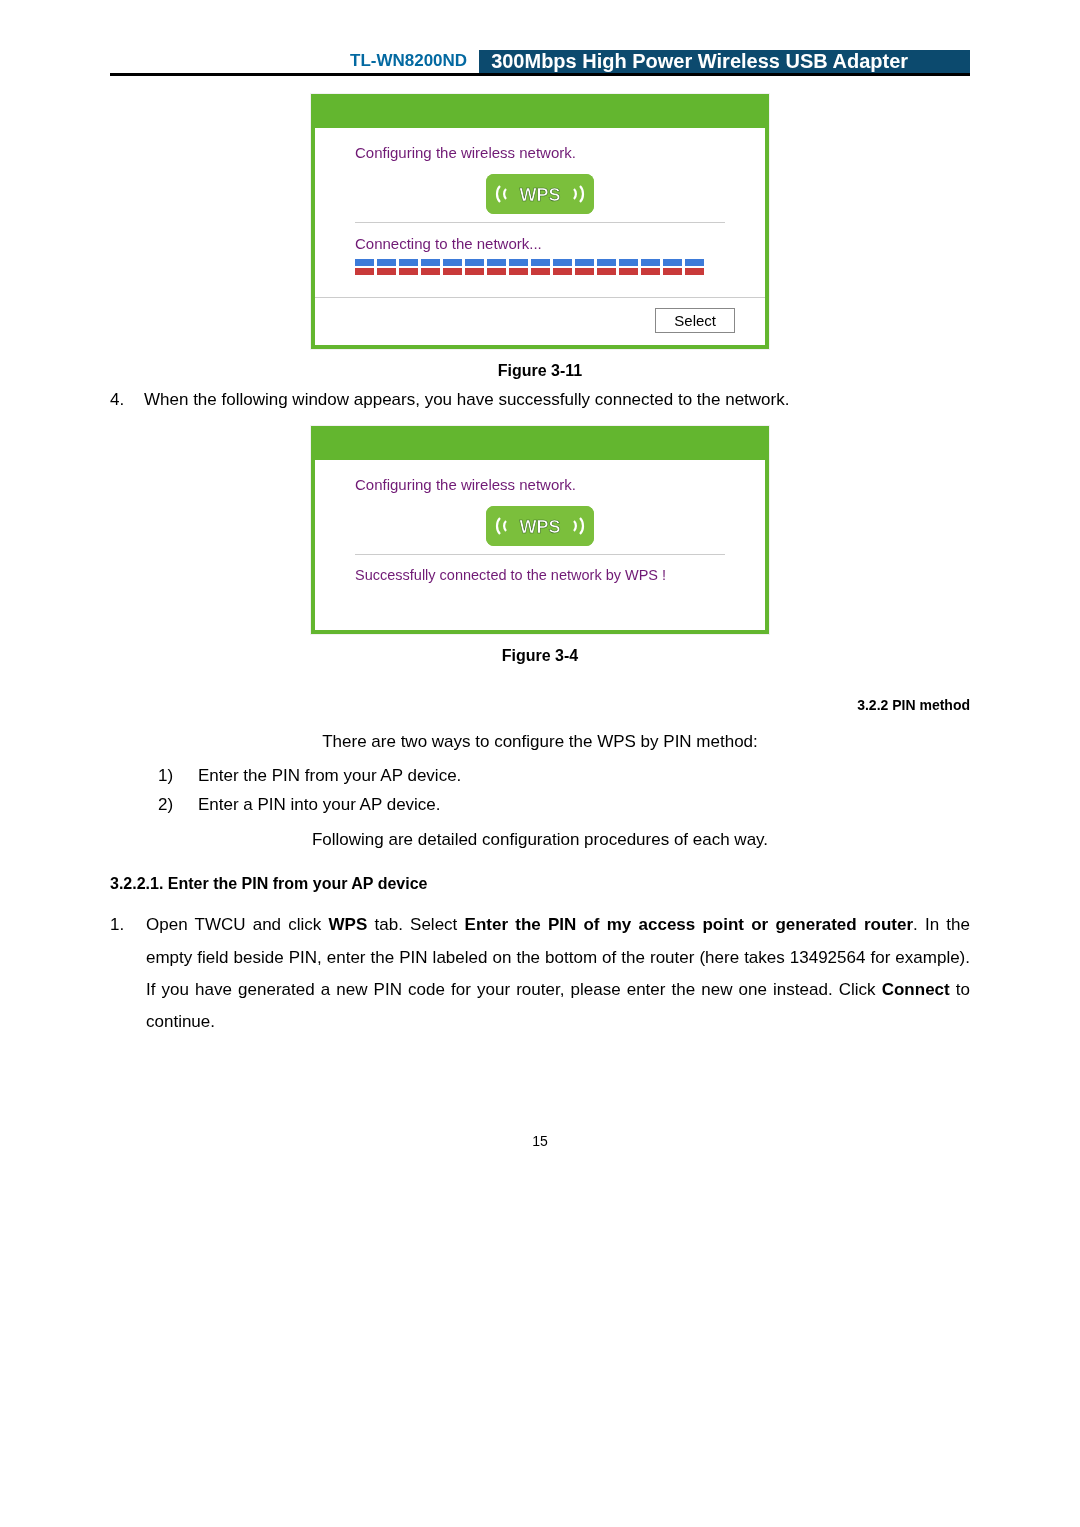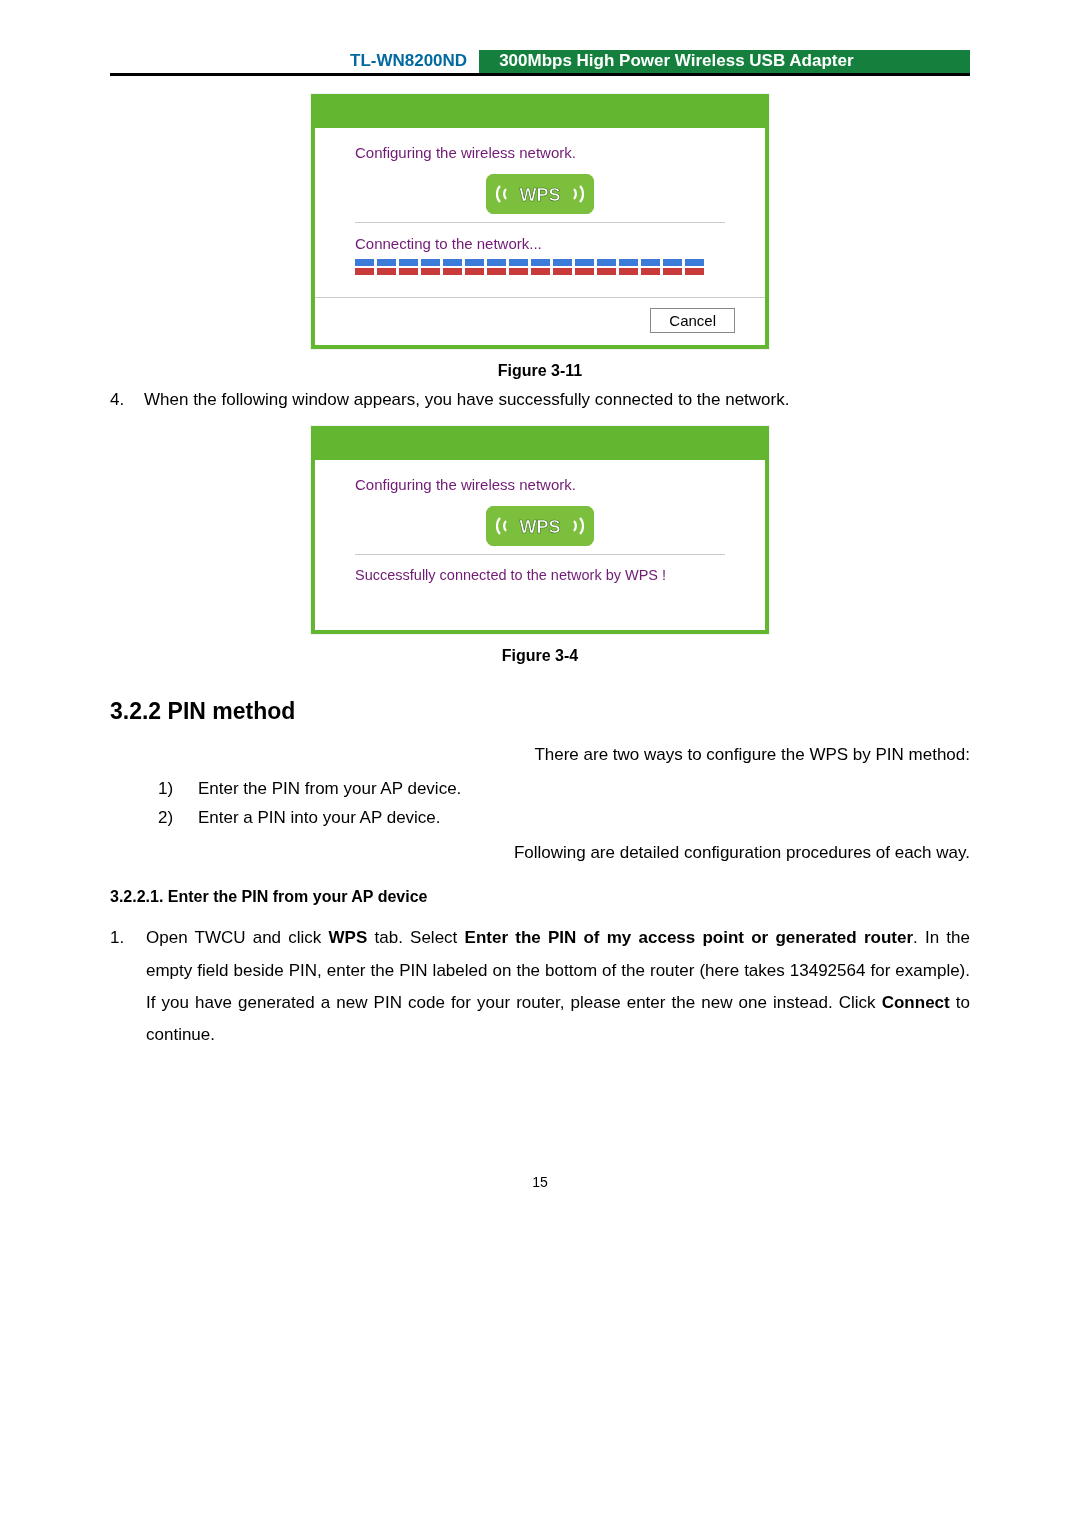--- a/index.html
+++ b/index.html
@@ -25,27 +25,27 @@
     background: #fff;
     color: #0369a1;
     font-weight: bold;
     font-size: 17px;
     padding: 2px 12px 2px 240px;
     display: flex;
     align-items: center;
   }
   .header-row .title {
     flex: 1 1 auto;
-    background: #15803d;
+    background: #0c4a6e;
     color: #fff;
     font-weight: bold;
-    font-size: 17px;
+    font-size: 20px;
     display: flex;
     align-items: center;
-    padding: 0 20px;
+    padding: 0 12px;
   }
 
   .dialog {
     width: 458px;
     margin: 0 auto;
     background: #63b62f;
     border: 4px solid #63b62f;
     box-shadow: 0 0 0 1px rgba(0,0,0,0.05);
   }
   .dialog .bar { height: 30px; background: #63b62f; }
@@ -119,27 +119,28 @@
     display: flex;
     gap: 14px;
     font-size: 17px;
     margin-bottom: 14px;
   }
   .step-line .num { width: 20px; flex: 0 0 20px; }
   .step-line .txt { flex: 1; }
 
   .h3 {
     font-weight: bold;
-    font-size: 23px;
+    font-size: 14px;
     margin: 28px 0 14px 0;
+    text-align: right;
   }
   .body-p {
     font-size: 17px;
     margin-bottom: 10px;
-    text-align: right;
+    text-align: center;
   }
   .num-list {
     margin: 6px 0 10px 48px;
     font-size: 17px;
   }
   .num-list .li {
     display: flex;
     gap: 16px;
     margin-bottom: 4px;
   }
@@ -155,21 +156,21 @@
     font-size: 17px;
     line-height: 1.9;
     text-align: justify;
     margin-bottom: 14px;
   }
   .num-step .n { width: 20px; flex: 0 0 20px; }
   .num-step b { font-weight: bold; }
   .page-num {
     text-align: center;
     font-size: 14px;
-    margin-top: 120px;
+    margin-top: 92px;
   }
 </style>
 </head>
 <body>
 
 <div class="header-row">
   <div class="model">TL-WN8200ND</div>
   <div class="title">300Mbps High Power Wireless USB Adapter</div>
 </div>
 
@@ -205,21 +206,21 @@
         <div class="seg"></div>
         <div class="seg"></div>
         <div class="seg"></div>
       <div class="seg"></div>
         <div class="seg"></div>
         <div class="seg"></div>
         <div class="seg"></div>
     </div>
   </div>
   <div class="foot">
-    <button>Cancel</button>
+    <button>Select</button>
   </div>
 </div>
 <div class="fig-caption">Figure 3-11</div>
 
 <div class="step-line">
   <div class="num">4.</div>
   <div class="txt">When the following window appears, you have successfully connected to the network.</div>
 </div>
 
 <div class="dialog">

